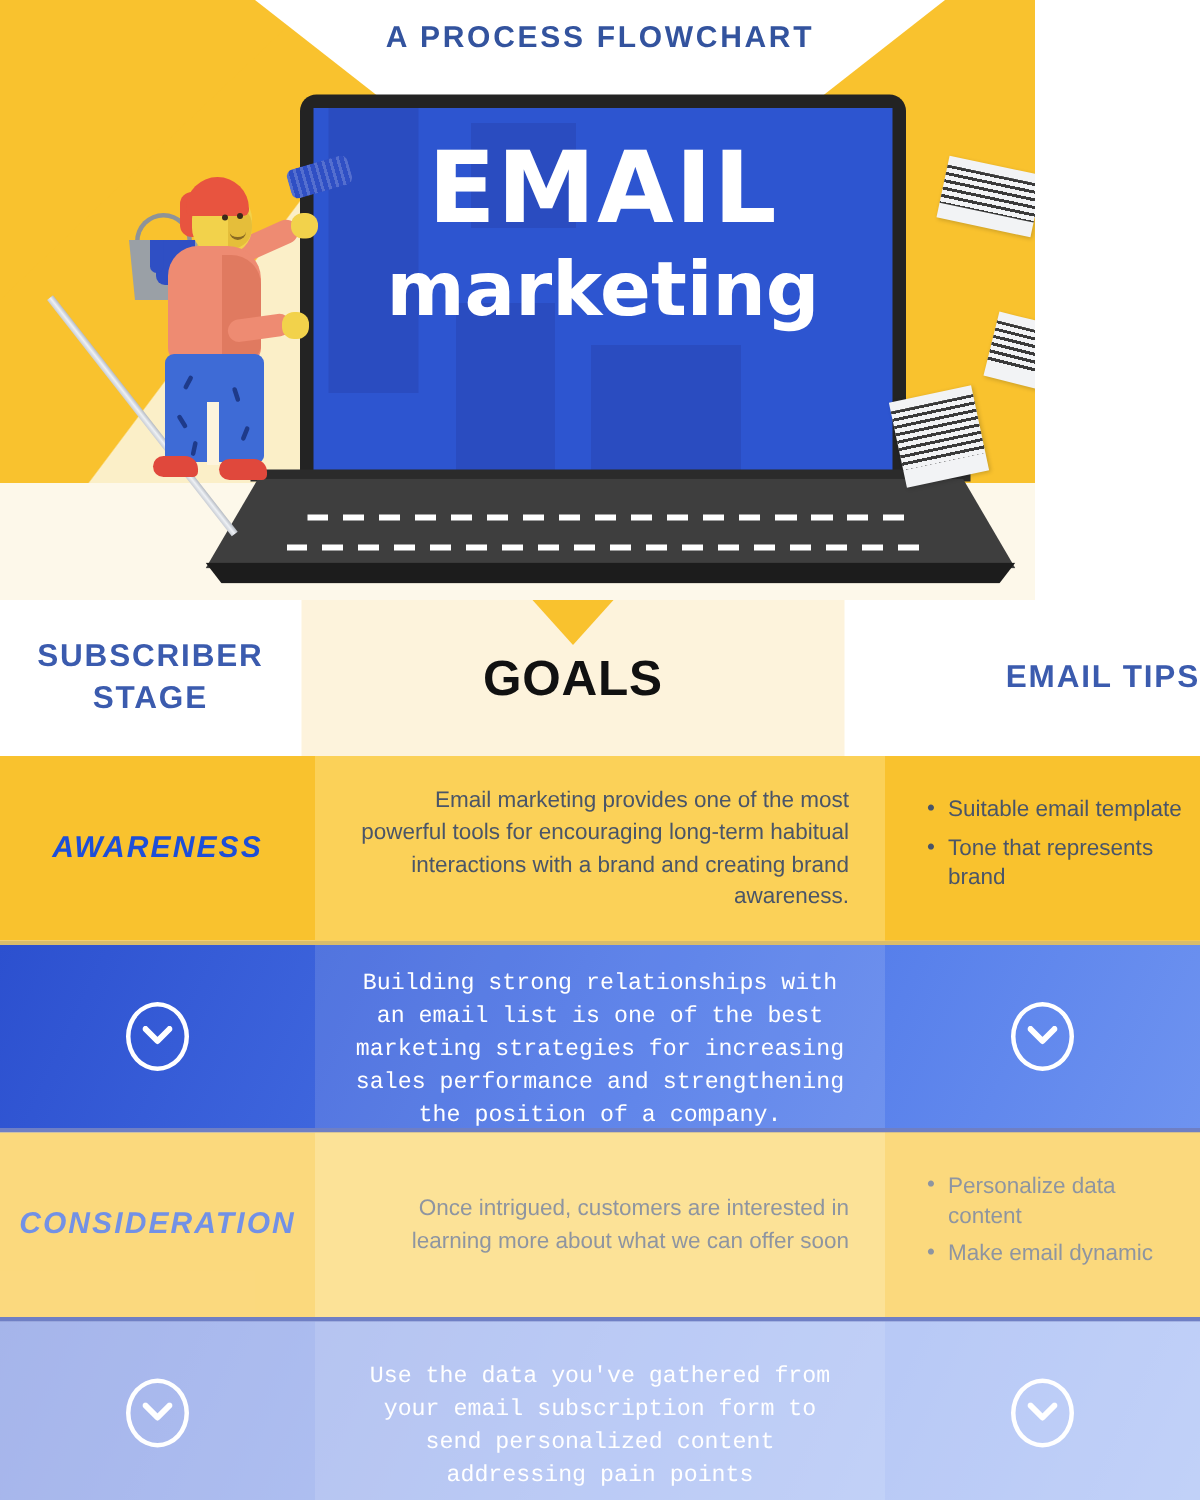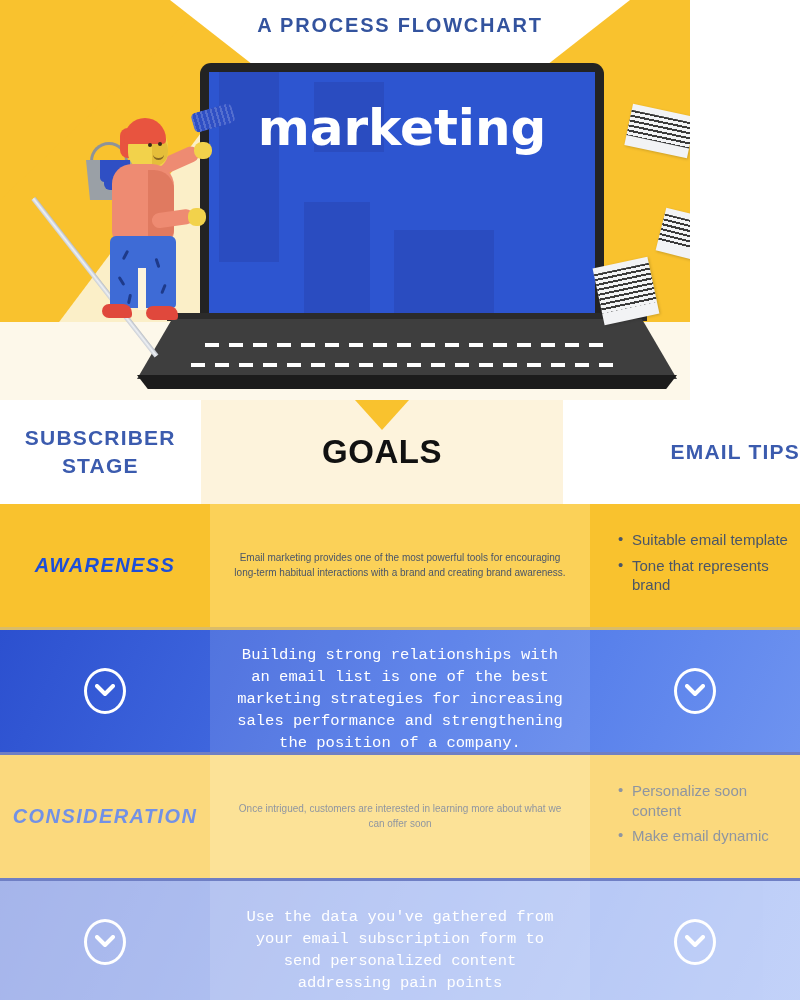--- a/index.html
+++ b/index.html
@@ -197,22 +197,22 @@
   .row-sep-blue { height:3px; width:800px; background:#6F7FC4; }
 
   .stage-label {
     font-family:"Liberation Sans Narrow","Liberation Sans",sans-serif;
     font-size:20px; font-weight:bold; letter-spacing:1.4px; color:#1d4ed8;
     text-align:center;
     font-style:italic;
   }
   .goal-text {
     font-family:"Liberation Sans Narrow","Liberation Sans",sans-serif;
-    font-size:10px; line-height:1.42; color:#4A5568;
-    text-align:center; padding:0 24px;
+    font-size:15px; line-height:1.42; color:#4A5568;
+    text-align:right; padding:0 24px;
   }
   .goal-text-white {
     font-family:Liberation Mono, monospace;
     font-size:15.5px; line-height:1.42; color:#FFFFFF;
     text-align:center; padding:0 24px;margin-top:15px;
   }
   .tips { list-style:none; padding:0 10px 0 28px; }
   .tips li {
     font-family:"Liberation Sans Narrow","Liberation Sans",sans-serif;
     font-size:15px; line-height:1.3; color:#4A5568;
@@ -255,20 +255,21 @@
     <div class="paper pp5"></div>
 
     <div class="laptop">
       <div class="laptop-lid">
         <div class="laptop-screen">
           <div class="sq sq1"></div>
           <div class="sq sq2"></div>
           <div class="sq sq3"></div>
           <div class="sq sq4"></div>
           <div class="screen-text">
+            <div class="l1">EMAIL</div>
             <div class="l2">marketing</div>
           </div>
         </div>
       </div>
       <div class="laptop-base">
         <div class="base-top"></div>
         <div class="base-deck">
           <div class="kb-row kb1"></div>
           <div class="kb-row kb2"></div>
         </div>
@@ -373,21 +374,21 @@
 
     <div class="row row-gold fade-consider">
       <div class="c1">
         <div class="stage-label">CONSIDERATION</div>
       </div>
       <div class="c2">
         <div class="goal-text">Once intrigued, customers are interested in learning more about what we can offer soon</div>
       </div>
       <div class="c3">
         <ul class="tips">
-          <li>Personalize soon content</li>
+          <li>Personalize data content</li>
           <li>Make email dynamic</li>
         </ul>
       </div>
     </div>
     <div class="row-sep-blue"></div>
 
     <div class="row row-blue fade-last">
       <div class="c1">
         <div class="chev-wrap">
           <div class="chev">

